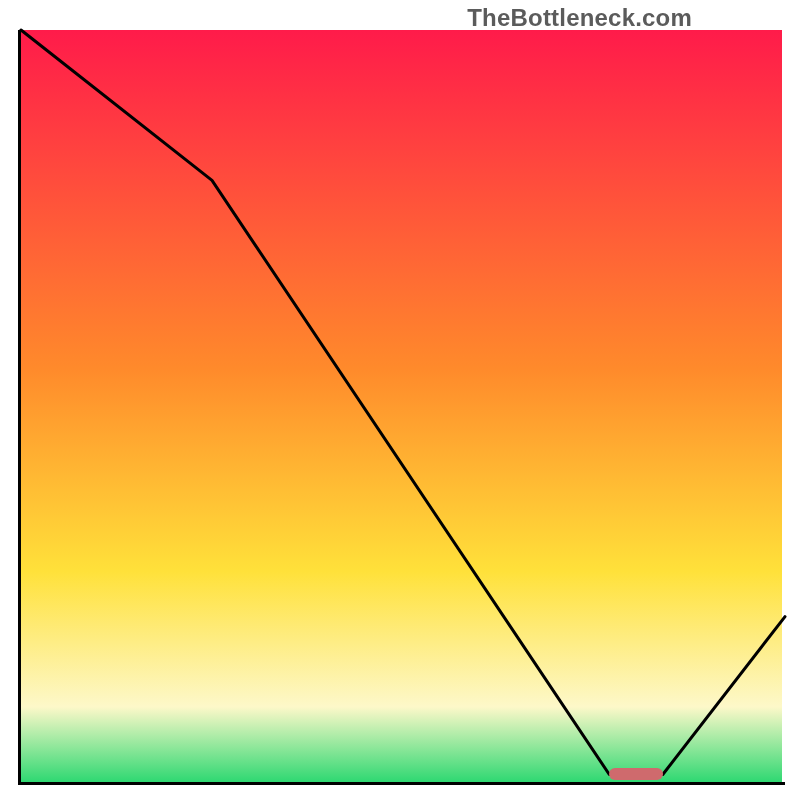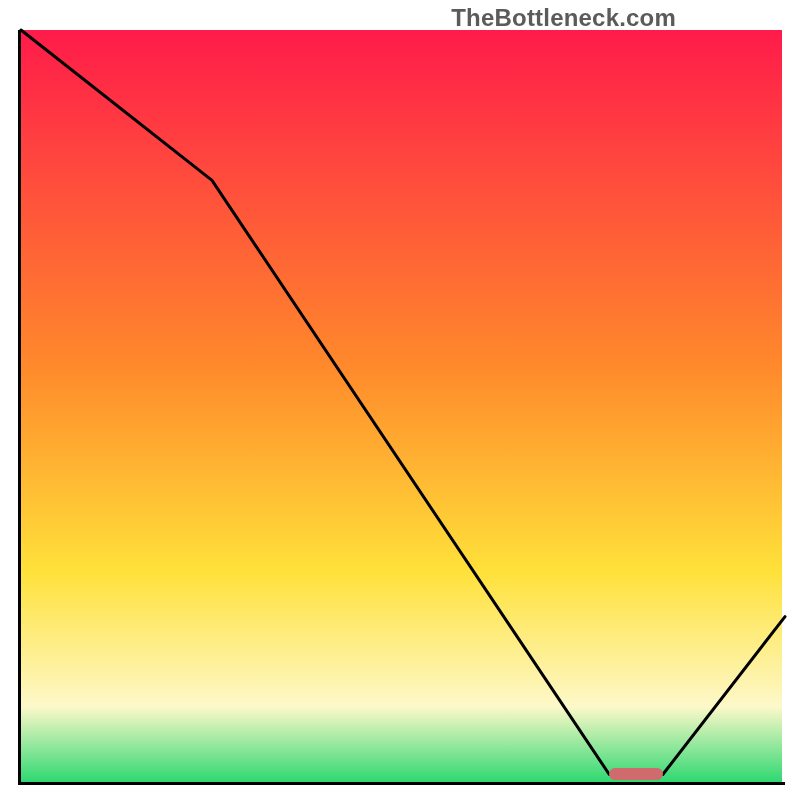--- a/index.html
+++ b/index.html
@@ -7,20 +7,21 @@
     padding: 0;
     width: 800px;
     height: 800px;
     overflow: hidden;
     background: #fff;
   }
   .chart-container {
     position: relative;
     width: 688px;
     height: 800px;
+    padding-left: 16px;
   }
   .plot-area {
     position: absolute;
     left: 18px;
     top: 30px;
     width: 764px;
     height: 752px;
     box-sizing: border-box;
   }
   .axis-line {

